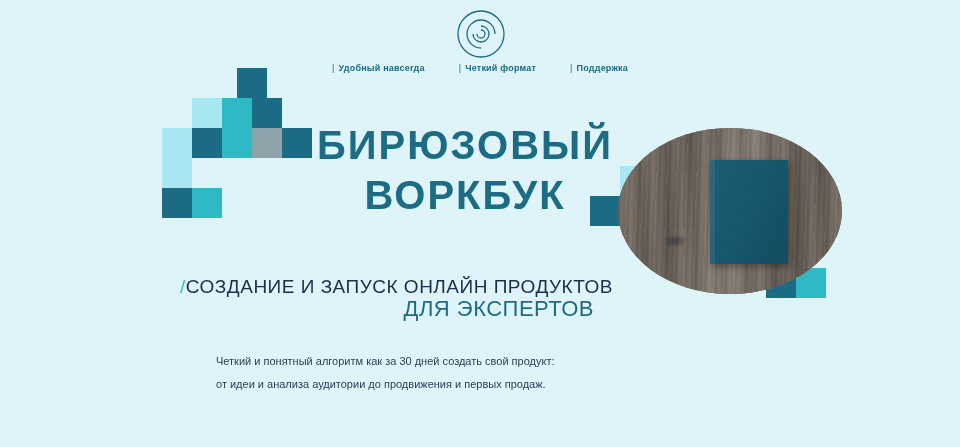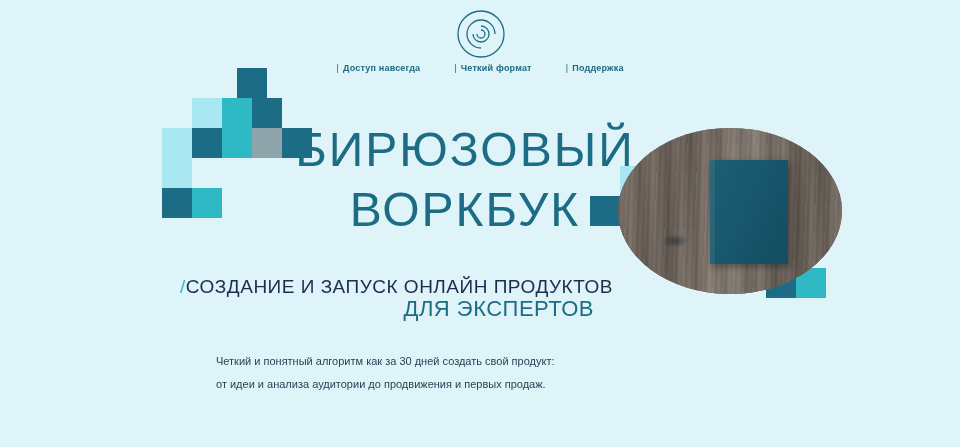--- a/index.html
+++ b/index.html
@@ -60,24 +60,24 @@
   .sq { position: absolute; }
 
   
   .headline {
     position: absolute;
     left: 245px;
     top: 120px;
     width: 440px;
     text-align: center;
     color: #1d6c85;
-    font-size: 48px;
+    font-size: 40px;
     line-height: 1.25;
     letter-spacing: 2px;
-    font-weight: 400;
+    font-weight: 700;
   }
 
   
   .subline-1 {
     position: absolute;
     left: 180px;
     top: 276px;
     font-size: 19px;
     letter-spacing: .5px;
     color: #1d2d4d;
@@ -196,21 +196,21 @@
       <circle cx="26" cy="26" r="23" fill="none" stroke="#1d6c85" stroke-width="1.3"></circle>
       <path d="M40 26 a14 14 0 1 0 -14 14" fill="none" stroke="#1d6c85" stroke-width="1.3"></path>
       <path d="M26 18 a8 8 0 1 1 -8 8" fill="none" stroke="#1d6c85" stroke-width="1.3"></path>
       <path d="M22 26 a4 4 0 1 0 4 -4" fill="none" stroke="#1d6c85" stroke-width="1.3"></path>
     </svg>
   </div>
 
   <div class="topnav">
     <div class="item">
       <span class="bar">|</span>
-      <span>Доступ навсегда</span>
+      <span>Удобный навсегда</span>
     </div>
     <div class="item">
       <span class="bar">|</span>
       <span>Четкий формат</span>
     </div>
     <div class="item">
       <span class="bar">|</span>
       <span>Поддержка</span>
     </div>
   </div>

